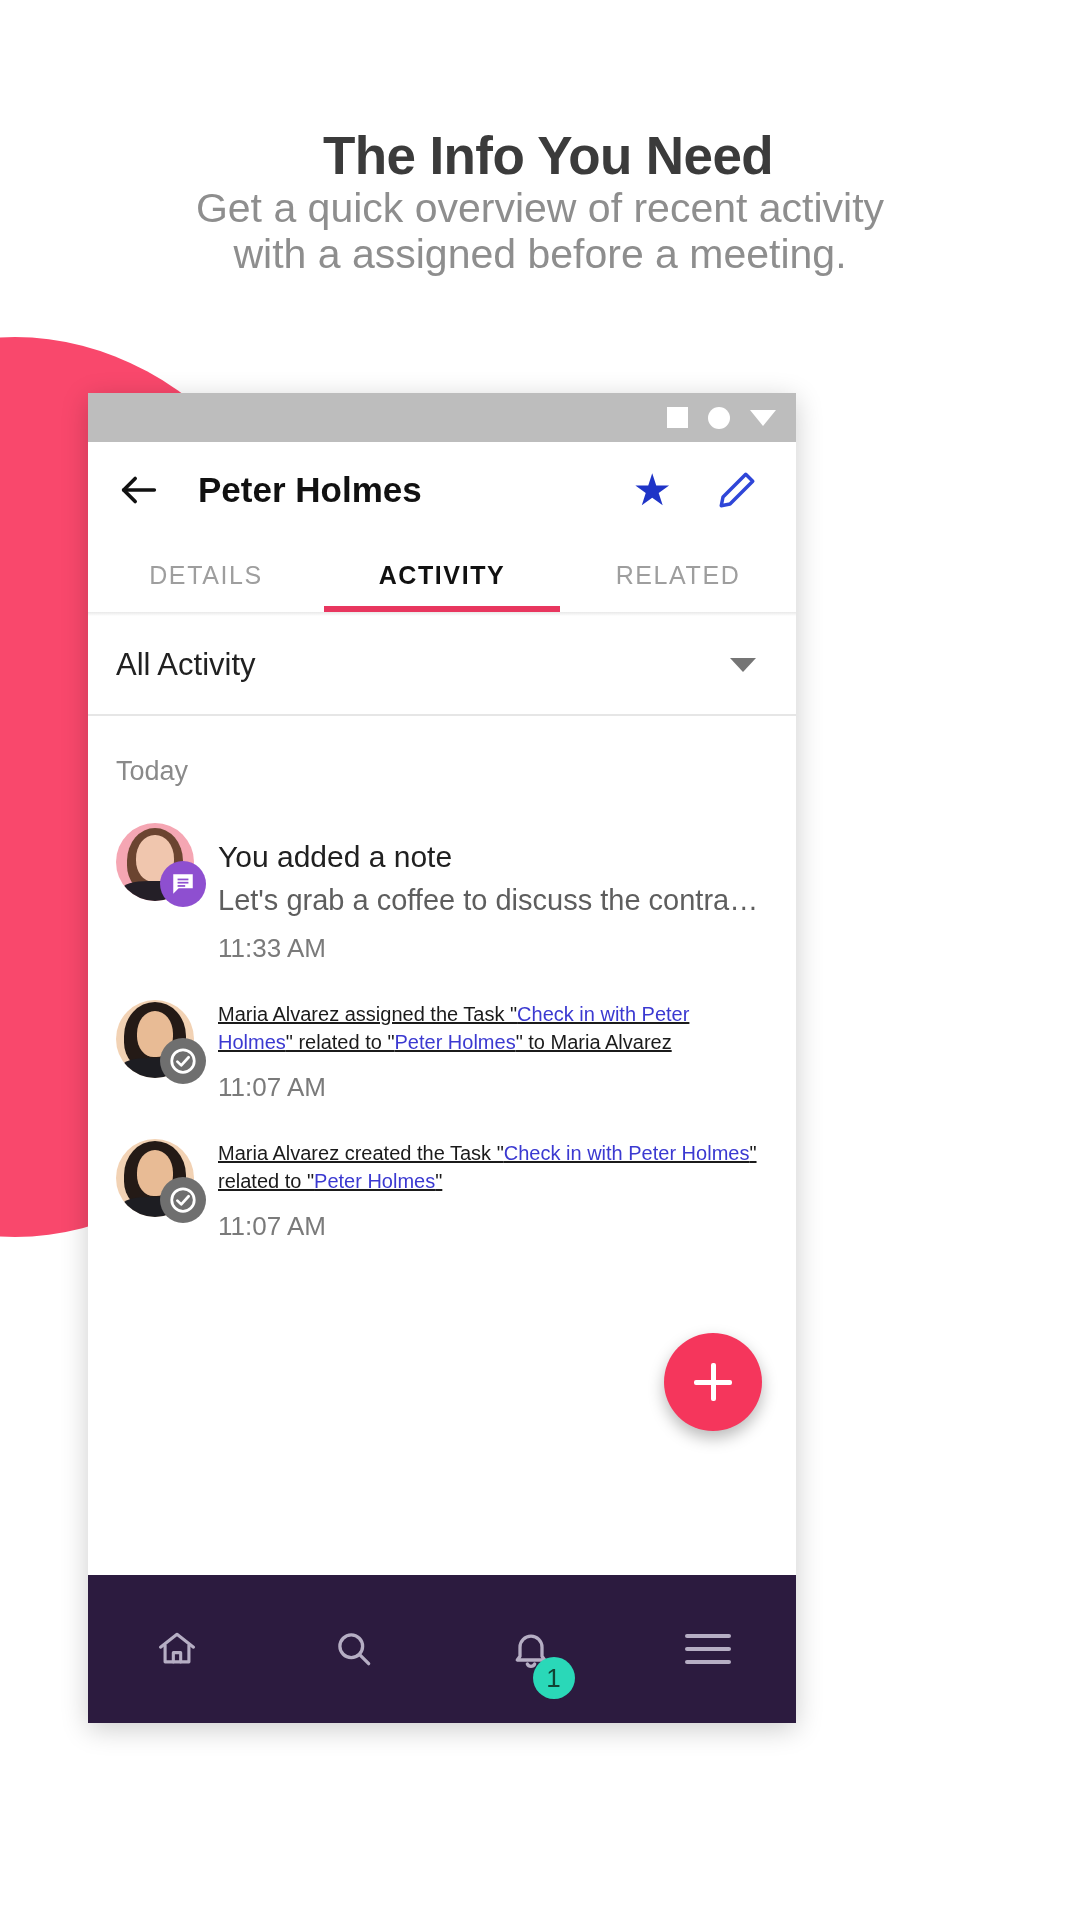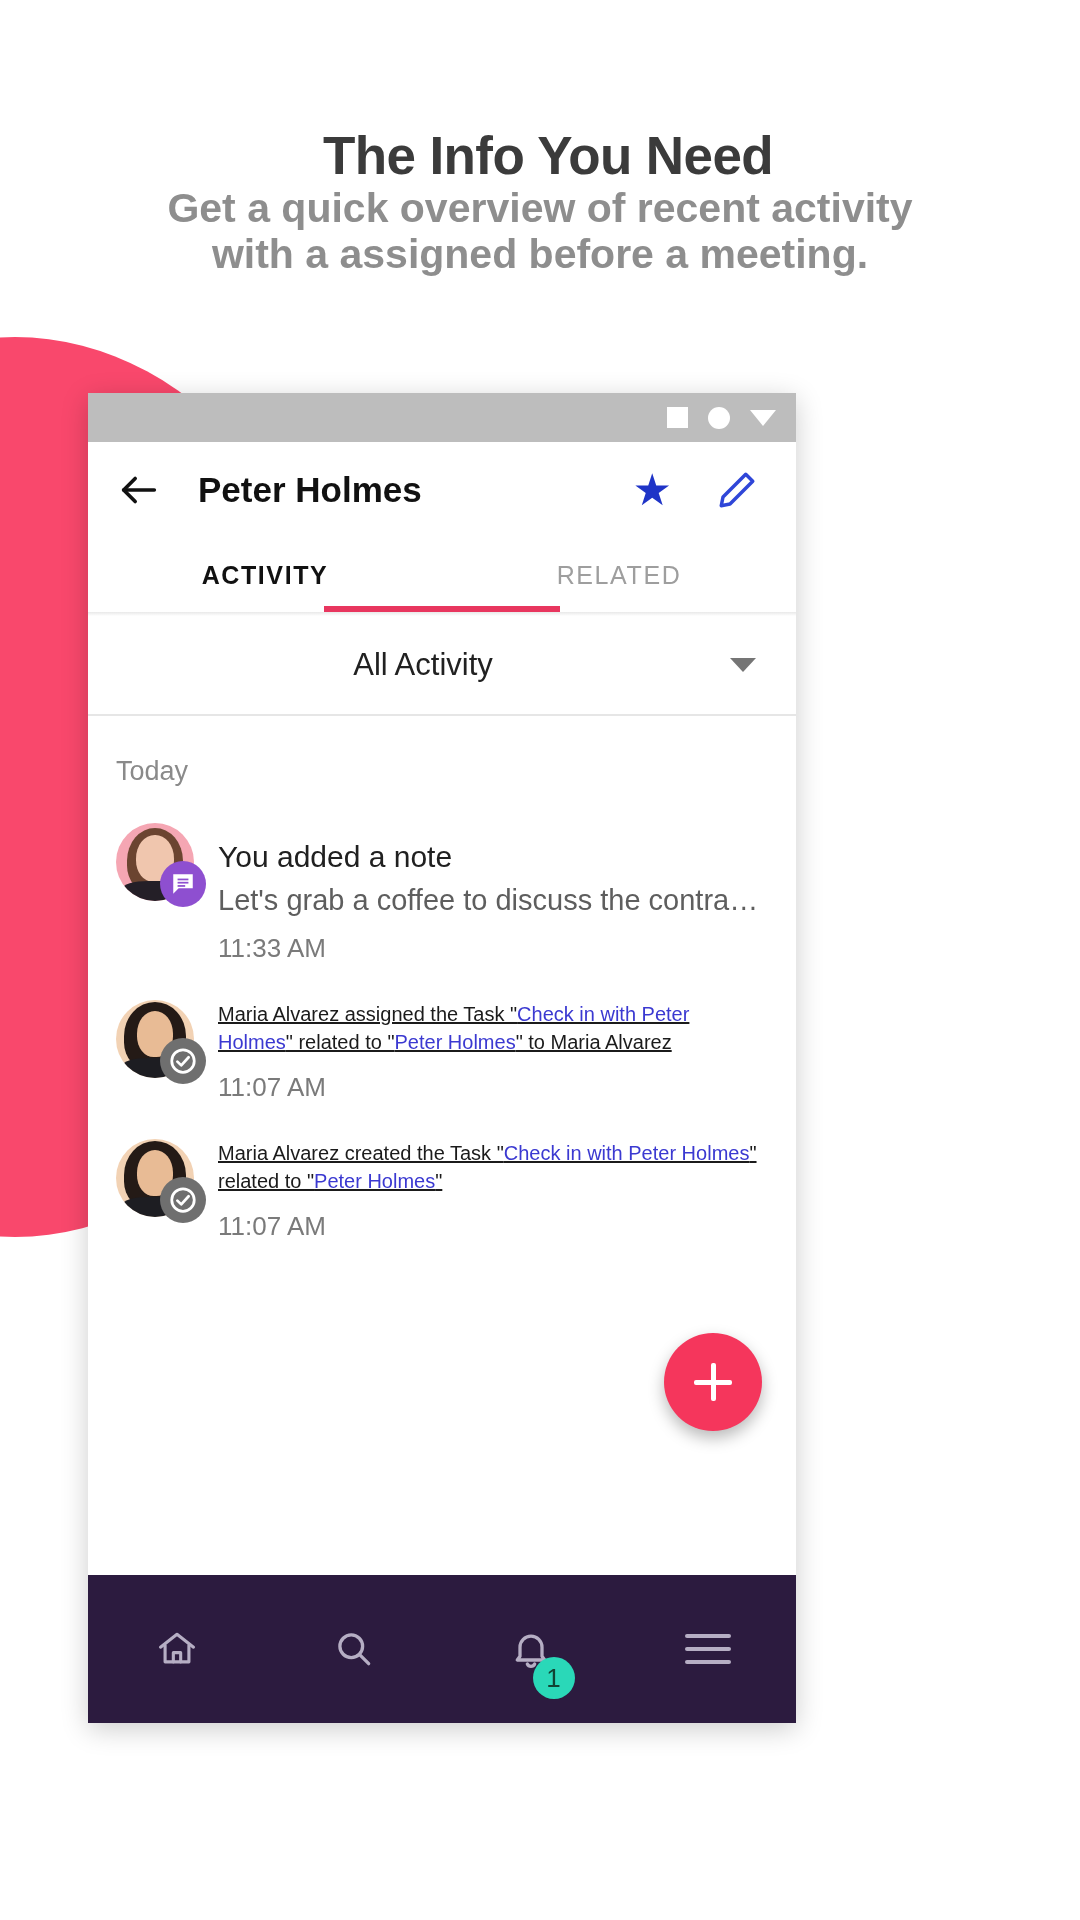--- a/index.html
+++ b/index.html
@@ -15,21 +15,21 @@
   .headline {
     position: absolute; left: 0; top: 125px; width: 1080px;
     text-align: center;
     font-size: 53px; font-weight: bold; color: #3b3b3b;
     letter-spacing: -0.6px;
     padding-left: 16px;
   }
   .subhead {
     position: absolute; left: 90px; top: 186px; width: 900px;
     text-align: center;
-    font-size: 41px; font-weight: bold; color: #8e8e8e;
+    font-size: 41px; font-weight: normal; color: #8e8e8e;
     line-height: 1.12;
   }
   .subhead .l2 { display:block; }
 
   
   .blob {
     position: absolute;
     left: -330px; top: 337px;
     width: 690px; height: 900px;
     background: #f9486c;
@@ -85,21 +85,21 @@
     height: 6px; background:#e8365f;
   }
   .tabs-shadow { height:4px; background:linear-gradient(#e9e9e9,#ffffff); }
 
   
   .filter-row {
     height: 100px; display:flex; align-items:center;
     padding: 0 28px; background:#fff;
     border-bottom: 2px solid #e6e6e6;
   }
-  .filter-label { font-size: 31px; color:#212121; flex:1 1 auto;text-align:center; }
+  .filter-label { font-size: 31px; color:#212121; flex:1 1 auto; }
   .caret { width:0;height:0;border-left:13px solid transparent;border-right:13px solid transparent;
            border-top:14px solid #757575; margin-right:12px; }
 
   
   .list { background:#fff; padding: 0 0 0 0; position:relative; height: 757px; overflow:hidden; }
   .day-label { font-size: 27px; color:#8a8a8a; padding: 40px 0 0 28px; }
 
   .item { display:flex; padding: 36px 34px 0 28px; }
   .av-wrap { position:relative; width: 78px; height: 78px; flex:0 0 auto; margin-right: 24px; }
   .avatar {
@@ -192,20 +192,21 @@
         <div class="star-icon">★</div>
         <div class="pencil-icon">
           <svg width="42" height="42" viewBox="0 0 24 24" fill="none" stroke="#2f46d8" stroke-width="2" stroke-linecap="round" stroke-linejoin="round">
             <path d="M17 3l4 4L8 20l-5 1 1-5z"></path>
           </svg>
         </div>
       </div>
     </div>
 
     <div class="tabs">
+      <div class="tab">DETAILS</div>
       <div class="tab active">ACTIVITY</div>
       <div class="tab">RELATED</div>
       <div class="tab-underline"></div>
     </div>
     <div class="tabs-shadow"></div>
 
     <div class="filter-row">
       <div class="filter-label">All Activity</div>
       <div class="caret"></div>
     </div>

